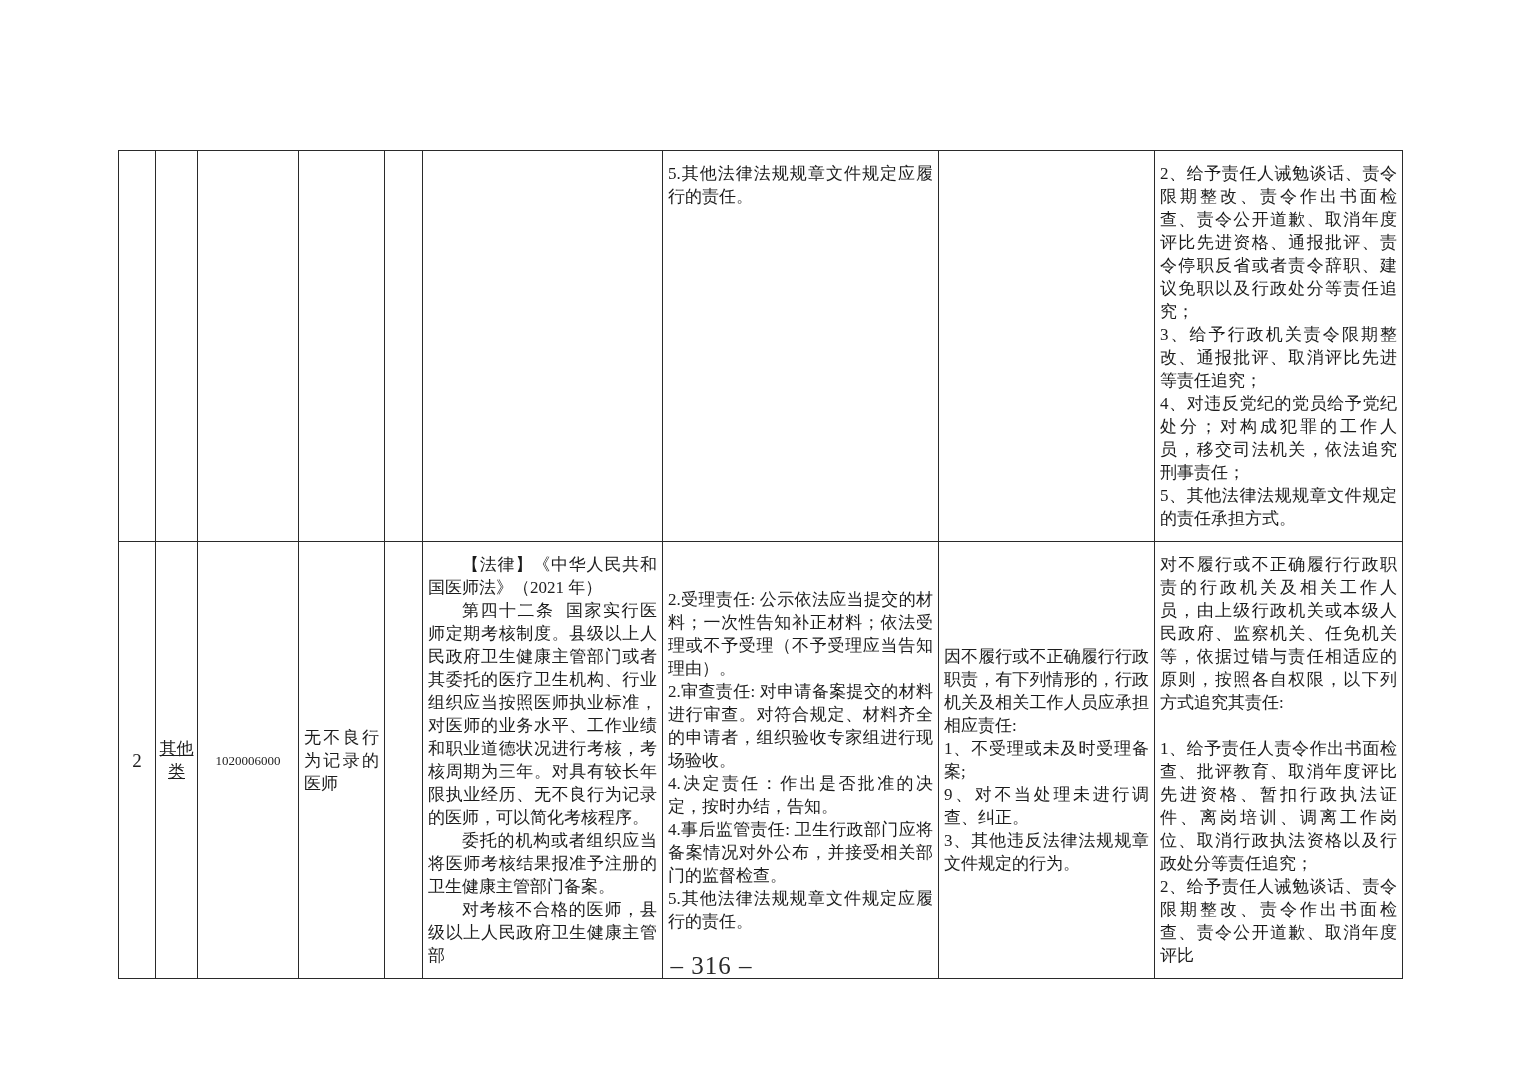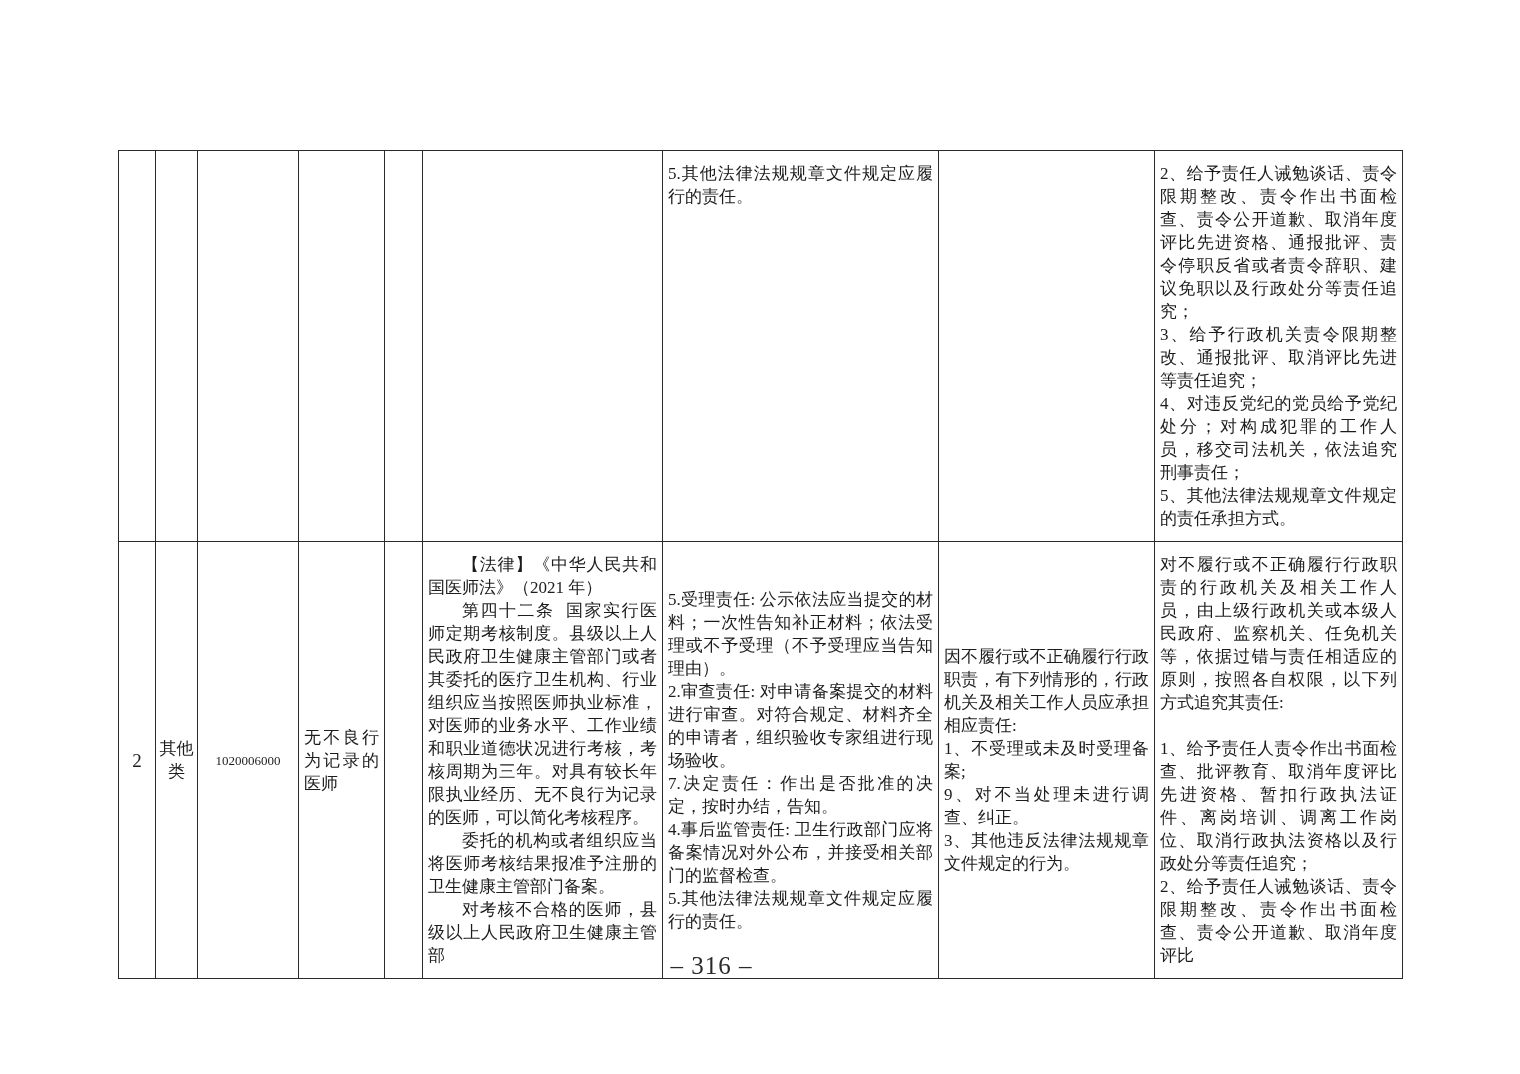--- a/index.html
+++ b/index.html
@@ -27,21 +27,21 @@
     overflow:hidden;
     text-align:justify;
     text-justify:inter-character;
     text-align-last:left;
     overflow-wrap:break-word;
   }
   .doc-table p{margin:0;}
   tr.row-prev{height:355px;}
   tr.row-main{height:403px;}
   td.c-seq{ text-align:center; text-align-last:center; vertical-align:middle; font-size:19px; padding:0;}
-  td.c-cat{ text-align:center; text-align-last:center; vertical-align:middle; padding:0 2px;}
+  td.c-cat{ text-align:center; text-align-last:center; vertical-align:middle; padding:0 2px;text-decoration:underline;}
   td.c-code{ text-align-last:center; vertical-align:middle; font-size:13px; padding:0;}
   td.c-name{ vertical-align:middle; padding:3px 5px;}
   td.c-basis p{ text-indent:2em;}
   td.v-mid{ vertical-align:middle;}
   .blank-line{height:23px;}
   .page-footer{
     position:absolute;
     left:0;top:952px;width:1423px;
     text-align:center;
     font-size:25px;
@@ -89,23 +89,23 @@
     <td class="c-code">1020006000</td>
     <td class="c-name">无不良行为记录的医师</td>
     <td></td>
     <td class="c-basis">
       <p>【法律】《中华人民共和国医师法》（2021 年）</p>
       <p>第四十二条&nbsp;&nbsp;国家实行医师定期考核制度。县级以上人民政府卫生健康主管部门或者其委托的医疗卫生机构、行业组织应当按照医师执业标准，对医师的业务水平、工作业绩和职业道德状况进行考核，考核周期为三年。对具有较长年限执业经历、无不良行为记录的医师，可以简化考核程序。</p>
       <p>委托的机构或者组织应当将医师考核结果报准予注册的卫生健康主管部门备案。</p>
       <p>对考核不合格的医师，县级以上人民政府卫生健康主管部</p>
     </td>
     <td class="v-mid">
-      <p>5.受理责任: 公示依法应当提交的材料；一次性告知补正材料；依法受理或不予受理（不予受理应当告知理由）。</p>
+      <p>2.受理责任: 公示依法应当提交的材料；一次性告知补正材料；依法受理或不予受理（不予受理应当告知理由）。</p>
       <p>2.审查责任: 对申请备案提交的材料进行审查。对符合规定、材料齐全的申请者，组织验收专家组进行现场验收。</p>
-      <p>7.决定责任：作出是否批准的决定，按时办结，告知。</p>
+      <p>4.决定责任：作出是否批准的决定，按时办结，告知。</p>
       <p>4.事后监管责任: 卫生行政部门应将备案情况对外公布，并接受相关部门的监督检查。</p>
       <p>5.其他法律法规规章文件规定应履行的责任。</p>
     </td>
     <td class="v-mid">
       <p>因不履行或不正确履行行政职责，有下列情形的，行政机关及相关工作人员应承担相应责任:</p>
       <p>1、不受理或未及时受理备案;</p>
       <p>9、对不当处理未进行调查、纠正。</p>
       <p>3、其他违反法律法规规章文件规定的行为。</p>
     </td>
     <td>

